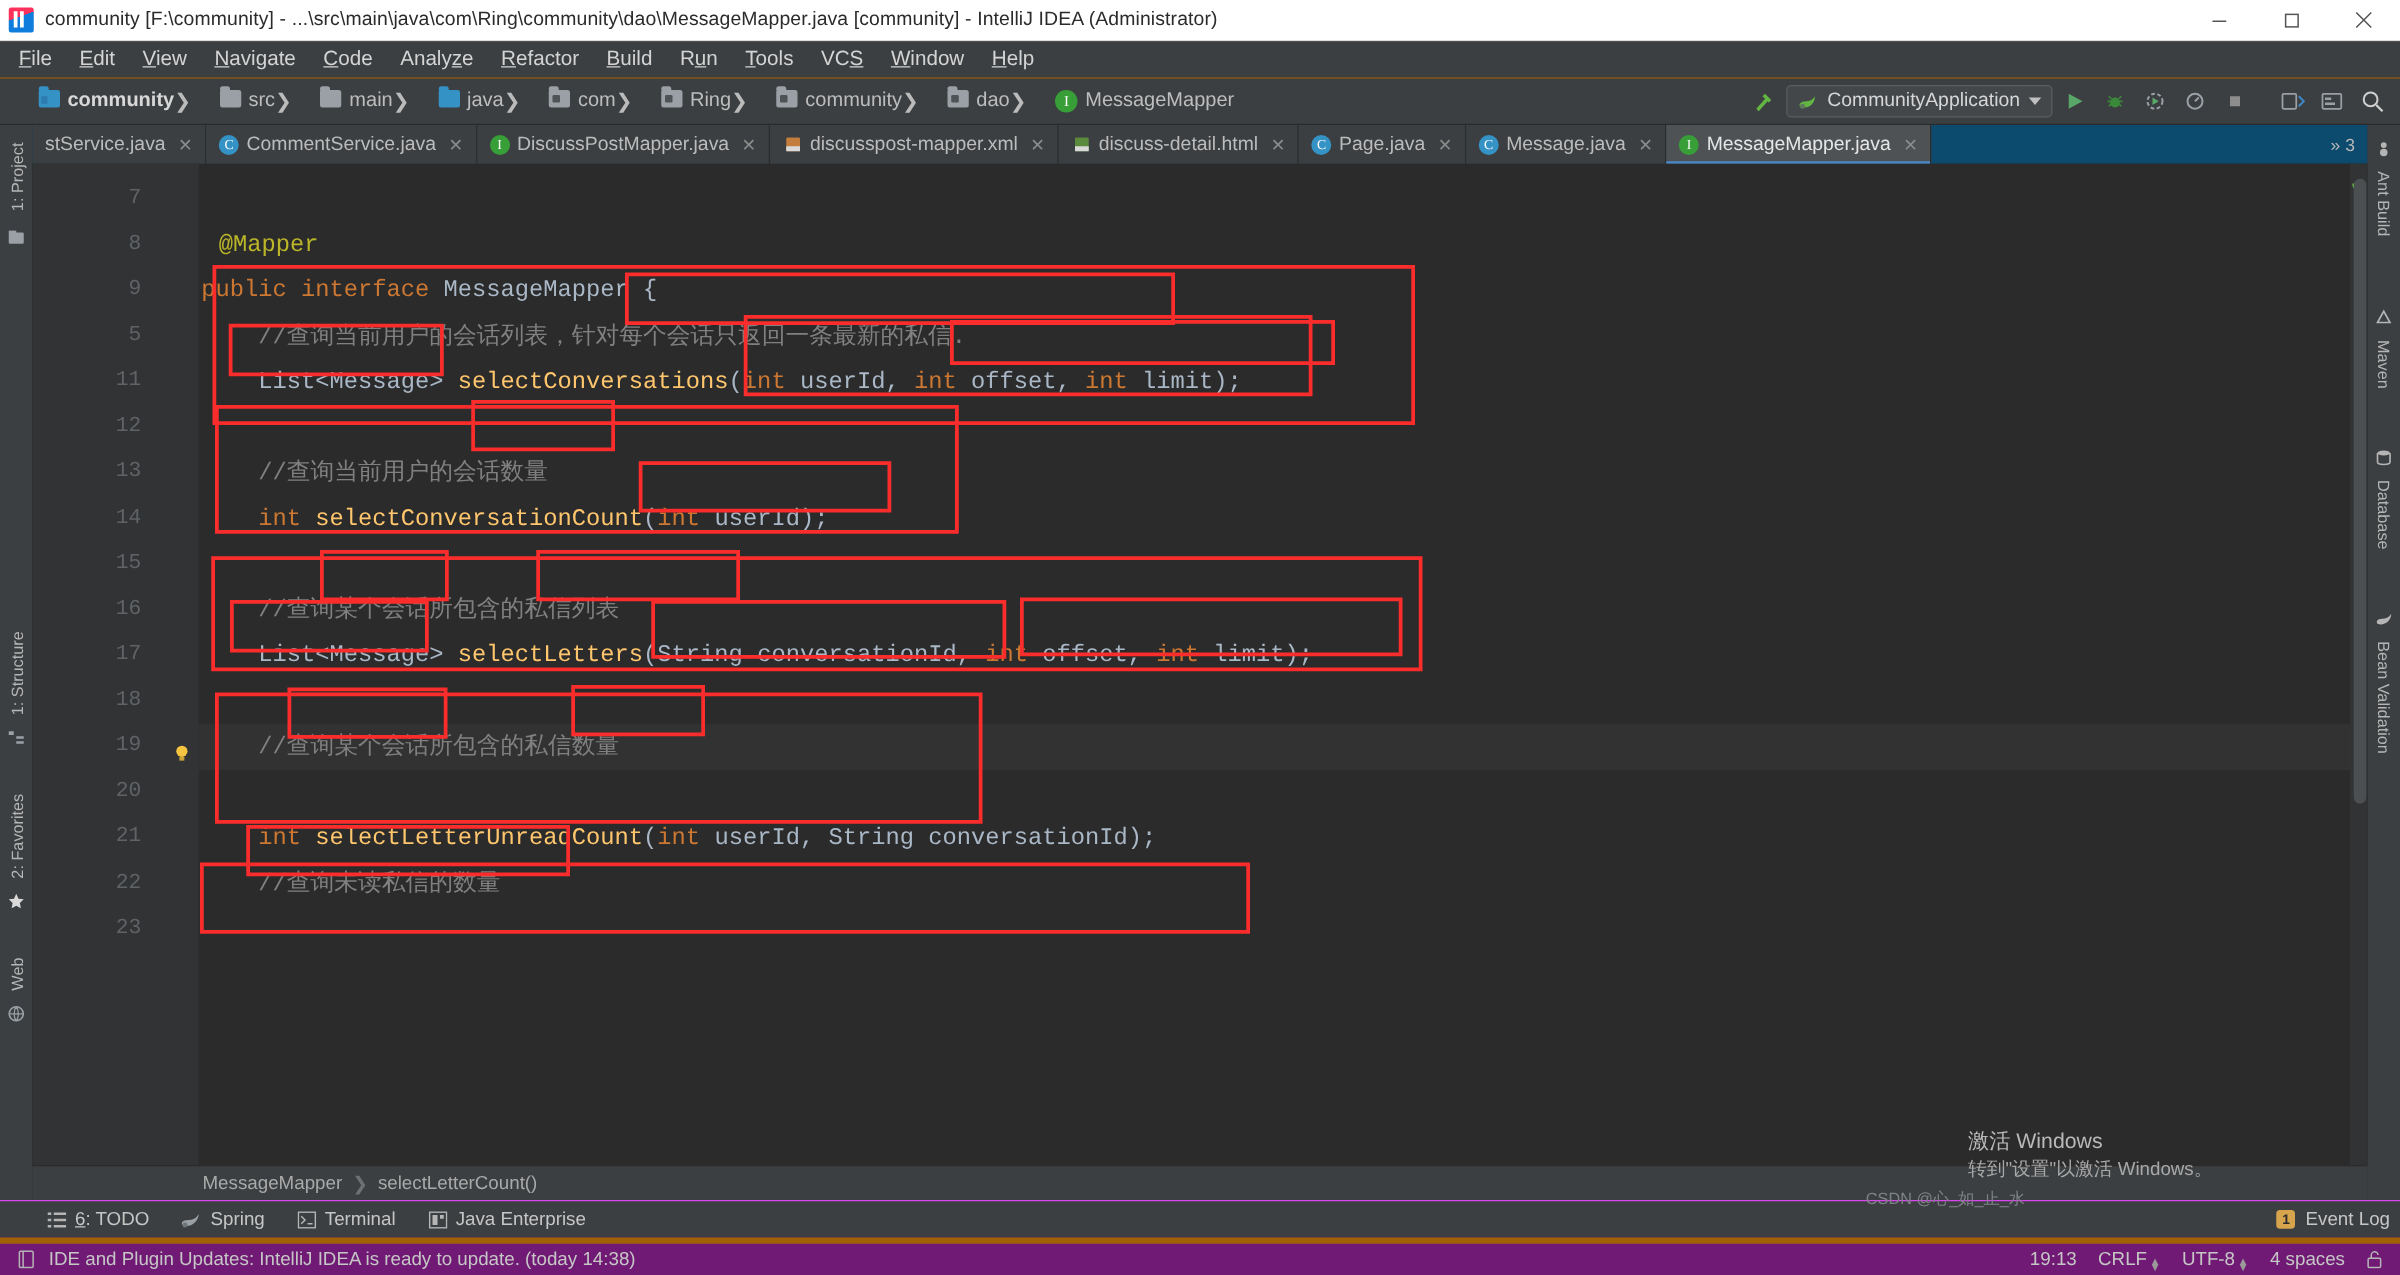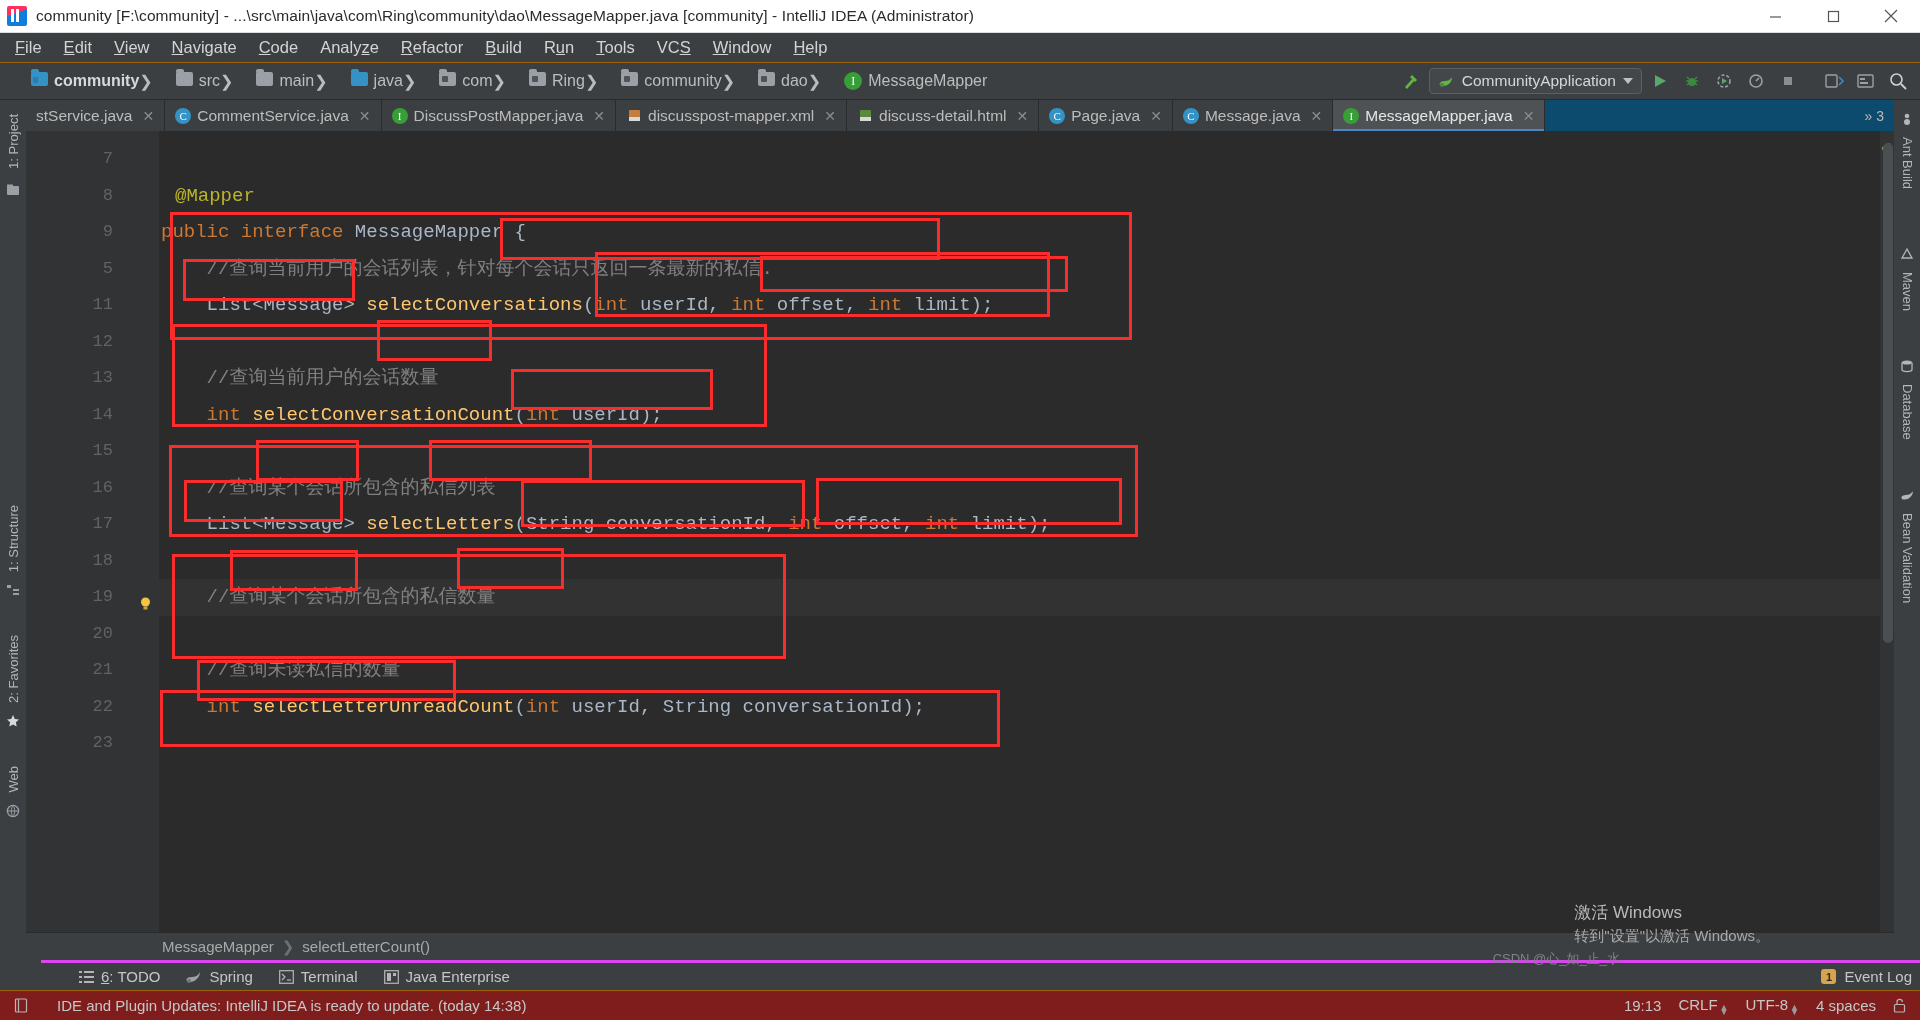--- a/index.html
+++ b/index.html
@@ -141,30 +141,30 @@
   
   .editor-crumb{
     height:28px;flex:0 0 28px;background:#3c3f41;display:flex;align-items:center;
     padding-left:136px;font-size:15px;color:#a9a9a9;gap:8px;border-top:1px solid #2b2b2b;
   }
   .editor-crumb .sep{color:#6e7072;}
 
   
   .toolbar-bottom{
     height:30px;flex:0 0 30px;background:#3c3f41;display:flex;align-items:center;
-    padding-left:38px;gap:26px;font-size:15px;color:#c6c6c6;border-top:3px solid #d946ef;margin-left:41px;
+    padding-left:38px;gap:26px;font-size:15px;color:#c6c6c6;border-top:1px solid #d946ef;
   }
   .tw{display:flex;align-items:center;gap:7px;white-space:nowrap;}
   .tw u{text-decoration:underline;}
   .tw-right{margin-left:auto;display:flex;align-items:center;gap:8px;padding-right:8px;}
 
   
   .statusbar{
-    height:30px;flex:0 0 30px;background:#7f1d1d;display:flex;align-items:center;
-    padding-left:14px;font-size:15px;color:#c6c6c6;border-top:1px solid #a16207;gap:28px;
+    height:30px;flex:0 0 30px;background:#701a75;display:flex;align-items:center;
+    padding-left:14px;font-size:15px;color:#c6c6c6;border-top:5px solid #a16207;gap:10px;
   }
   .status-right{margin-left:auto;display:flex;align-items:center;gap:17px;padding-right:14px;}
   .updown{display:inline-flex;flex-direction:column;line-height:5px;font-size:9px;color:#9a9a9a;margin-left:2px;}
 
   
   .watermark{
     position:absolute; right:150px; bottom:74px; text-align:left; color:#9a9a9a;
     pointer-events:none; line-height:1.42;
   }
   .watermark .w1{font-size:17px;color:#b9b9b9;}
@@ -460,22 +460,22 @@
             <div class="code-line"><span class="pun">    </span><span class="typ">List&lt;Message&gt;</span><span class="pun"> </span><span class="mth">selectConversations</span><span class="pun">(</span><span class="kw">int</span><span class="typ"> userId, </span><span class="kw">int</span><span class="typ"> offset, </span><span class="kw">int</span><span class="typ"> limit);</span></div>
             <div class="code-line">&nbsp;</div>
             <div class="code-line"><span class="cmt">    //查询当前用户的会话数量</span></div>
             <div class="code-line"><span class="pun">    </span><span class="kw">int</span><span class="pun"> </span><span class="mth">selectConversationCount</span><span class="pun">(</span><span class="kw">int</span><span class="typ"> userId);</span></div>
             <div class="code-line">&nbsp;</div>
             <div class="code-line"><span class="cmt">    //查询某个会话所包含的私信列表</span></div>
             <div class="code-line"><span class="pun">    </span><span class="typ">List&lt;Message&gt;</span><span class="pun"> </span><span class="mth">selectLetters</span><span class="pun">(</span><span class="typ">String</span><span class="typ"> conversationId, </span><span class="kw">int</span><span class="typ"> offset, </span><span class="kw">int</span><span class="typ"> limit);</span></div>
             <div class="code-line">&nbsp;</div>
             <div class="code-line hl"><span class="cmt">    //查询某个会话所包含的私信数量</span></div>
             <div class="code-line">&nbsp;</div>
+            <div class="code-line"><span class="pun">    </span><span class="kw">int</span><span class="pun"> </span><span class="mth">selectLetterUnreadCount</span><span class="pun">(</span><span class="kw">int</span><span class="typ"> userId, </span><span class="typ">String</span><span class="typ"> conversationId);</span></div>
             <div class="code-line"><span class="cmt">    //查询未读私信的数量</span></div>
-            <div class="code-line"><span class="pun">    </span><span class="kw">int</span><span class="pun"> </span><span class="mth">selectLetterUnreadCount</span><span class="pun">(</span><span class="kw">int</span><span class="typ"> userId, </span><span class="typ">String</span><span class="typ"> conversationId);</span></div>
         <div class="anno-layer" id="annolayer">
               <div class="rect" style="left: 11px; top: 81px; width: 962px; height: 128px;"></div>
               <div class="rect" style="left: 341px; top: 87px; width: 440px; height: 42px;"></div>
               <div class="rect" style="left: 24px; top: 128px; width: 172px; height: 42px;"></div>
               <div class="rect" style="left: 436px; top: 121px; width: 455px; height: 65px;"></div>
               <div class="rect" style="left: 601px; top: 125px; width: 308px; height: 36px;"></div>
               <div class="rect" style="left: 13px; top: 193px; width: 595px; height: 103px;"></div>
               <div class="rect" style="left: 218px; top: 189px; width: 115px; height: 41px;"></div>
               <div class="rect" style="left: 352px; top: 238px; width: 202px; height: 41px;"></div>
               <div class="rect" style="left: 10px; top: 314px; width: 969px; height: 92px;"></div>

